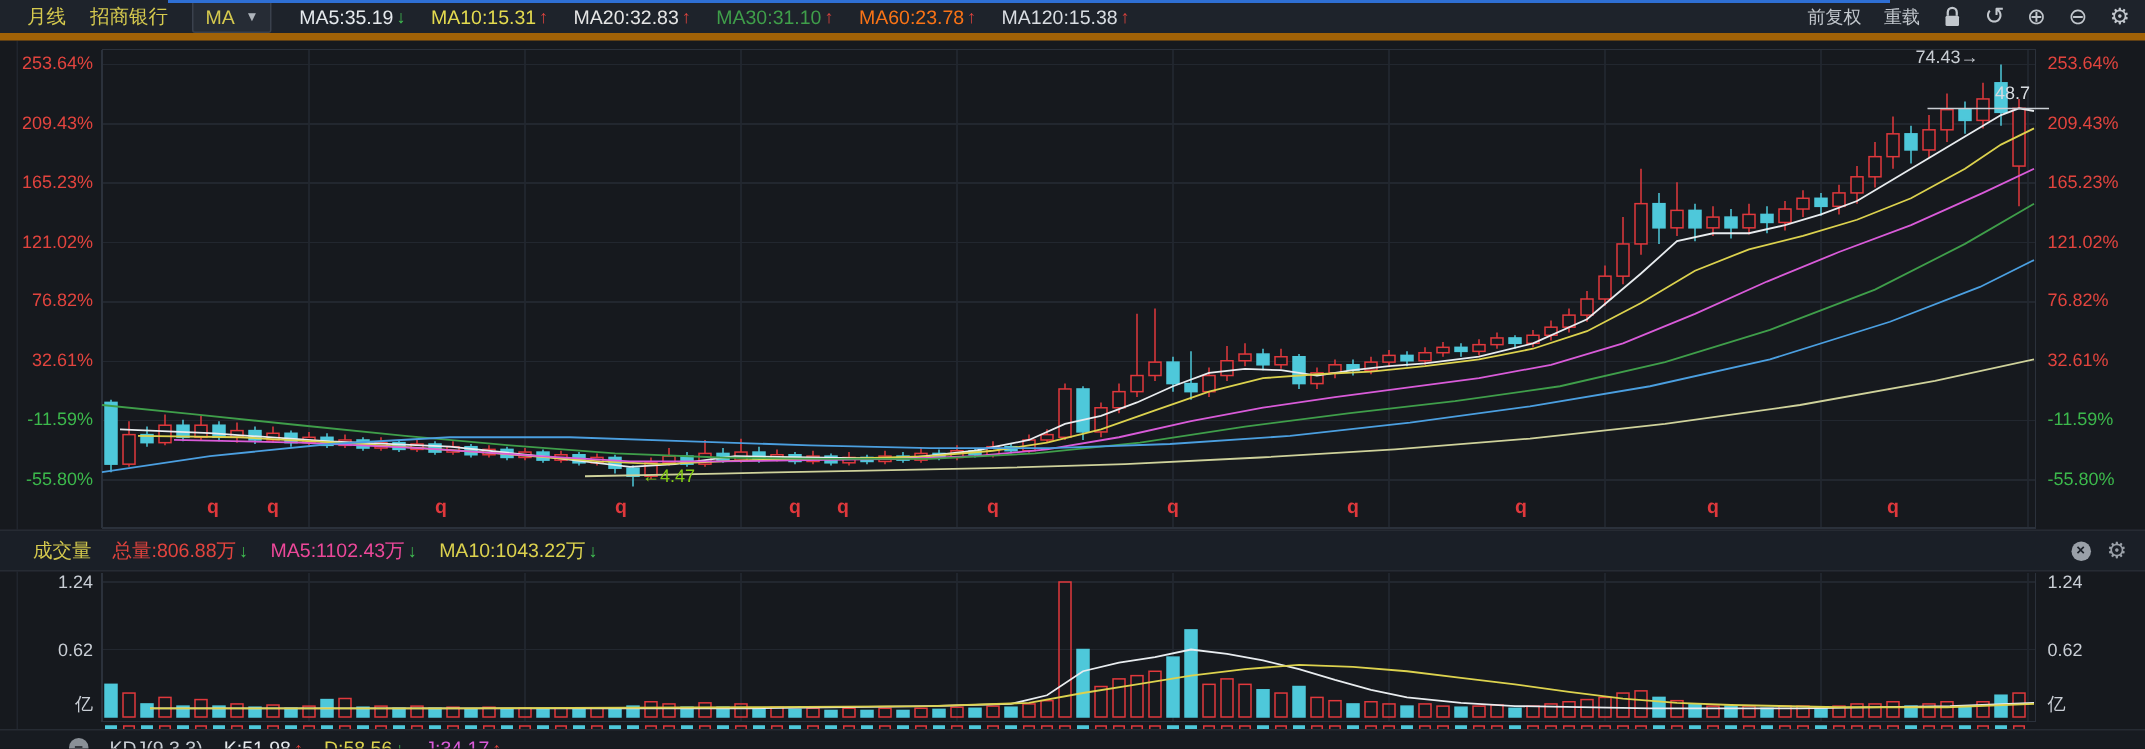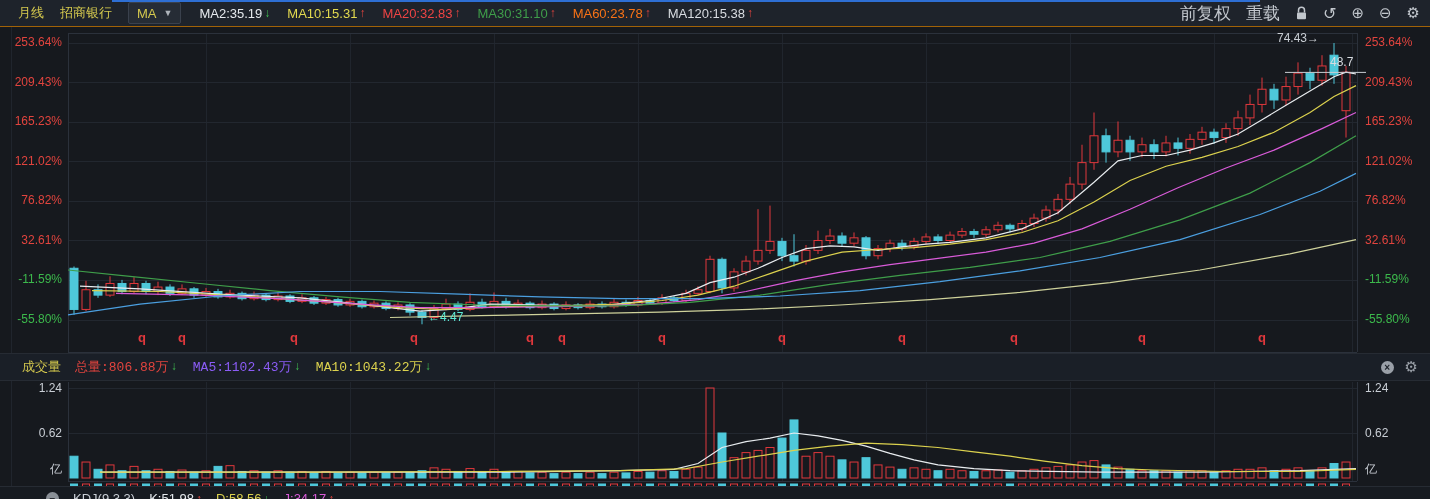--- a/index.html
+++ b/index.html
@@ -1,44 +1,44 @@
 <!DOCTYPE html>
 <html><head>
 <meta charset="utf-8">
 <style>
   html,body{margin:0;padding:0;}
   body{width:1430px;height:499px;background:#16191e;overflow:hidden;position:relative;
        font-family:"Liberation Sans","DejaVu Sans",sans-serif;-webkit-font-smoothing:antialiased;}
   .top-blue{position:absolute;left:112px;top:0;width:1148px;height:2px;background:#2e6fd4;z-index:6;}
   .hdr{position:absolute;left:0;top:0;width:1430px;height:27px;background:#1e232b;
-       border-bottom:1px solid #a16207;display:flex;align-items:center;font-size:13px;
+       border-bottom:5px solid #a16207;display:flex;align-items:center;font-size:13px;
        box-sizing:border-box;padding:0 10px 0 18px;z-index:5;}
   .hdr .gap{width:16px;}
   .hdr .sp{flex:1;}
   .ylw{color:#d5c94e;}
   .ma-box{display:flex;align-items:center;gap:7px;border:1px solid #3a414d;background:#262c35;
           height:20px;padding:0 8px;border-radius:2px;margin-left:16px;cursor:pointer;}
   .ma-box .arr{font-size:9px;color:#aeb4bb;}
   #ma-readouts{display:flex;align-items:center;margin-left:18px;gap:17px;}
   .ro{display:inline-flex;align-items:center;gap:2px;white-space:nowrap;}
   .ro .a{font-size:12px;font-weight:bold;}
   .hicons{display:flex;align-items:center;gap:15px;color:#c2c7cd;font-size:15px;}
-  .hicons .txtbtn{font-size:17px;cursor:pointer;text-align:right;}
+  .hicons .txtbtn{font-size:12px;cursor:pointer;text-align:right;}
   svg#chart-svg{position:absolute;left:0;top:0;z-index:1;}
   #axis-left,#axis-right{position:absolute;top:0;height:499px;width:62px;z-index:2;}
   #axis-left{left:0;}
   #axis-right{left:1365px;}
   .ax{position:absolute;font-size:12px;line-height:17px;white-space:nowrap;}
   #axis-left .ax{width:62px;text-align:right;}
   .qm{position:absolute;top:330px;font-size:13px;font-weight:bold;z-index:2;}
   .ann{position:absolute;font-size:12px;z-index:4;white-space:nowrap;}
   .vband{position:absolute;left:0;top:353px;width:1430px;height:28px;background:#1a1f27;
          border-top:1px solid #262b33;border-bottom:1px solid #262b33;box-sizing:border-box;
          display:flex;align-items:center;font-size:13px;padding:0 12px 0 22px;z-index:3;}
-  #vol-readouts{display:flex;align-items:flex-start;margin-left:14px;gap:15px;font-family:Liberation Mono, monospace;}
+  #vol-readouts{display:flex;align-items:flex-start;margin-left:14px;gap:15px;}
   .vicons{margin-left:auto;display:flex;align-items:center;gap:11px;}
   .circ-x{width:13px;height:13px;border-radius:50%;background:#9aa0a8;color:#1a1f27;font-size:10px;
           font-weight:bold;display:inline-flex;align-items:center;justify-content:center;cursor:pointer;}
   .gear{color:#9aa0a8;font-size:15px;cursor:pointer;}
   .kband{position:absolute;left:0;top:486px;width:1430px;height:24px;background:#171b21;
          border-top:1px solid #262b33;box-sizing:border-box;display:flex;align-items:center;
          gap:14px;padding-left:46px;font-size:13px;z-index:3;}
   .cicon{width:13px;height:13px;border-radius:50%;background:#8a9097;color:#22262c;font-size:10px;
          font-weight:bold;display:inline-flex;align-items:center;justify-content:center;cursor:pointer;}
   .vdiv{position:absolute;left:11px;top:27px;width:1px;height:472px;background:#20252d;z-index:2;}
@@ -51,29 +51,29 @@
 <div class="hdr">
   <span class="ylw">月线</span>
   <span class="gap"></span>
   <span class="ylw">招商银行</span>
   <span class="ma-box">
     <span class="ylw">MA</span>
     <span class="arr">▼</span>
   </span>
   <span id="ma-readouts">
       <span class="ro">
-        <span style="color: rgb(230, 234, 238);">MA2:35.19</span>
+        <span style="color: rgb(230, 234, 238);">MA5:35.19</span>
         <span class="a" style="color: rgb(63, 186, 80);">↓</span>
       </span>
       <span class="ro">
         <span style="color: rgb(227, 218, 79);">MA10:15.31</span>
         <span class="a" style="color: rgb(226, 68, 62);">↑</span>
       </span>
       <span class="ro">
-        <span style="color: #ef4444;">MA20:32.83</span>
+        <span style="color: #e5e5e5;">MA20:32.83</span>
         <span class="a" style="color: rgb(226, 68, 62);">↑</span>
       </span>
       <span class="ro">
         <span style="color: rgb(63, 158, 74);">MA30:31.10</span>
         <span class="a" style="color: rgb(226, 68, 62);">↑</span>
       </span>
       <span class="ro">
         <span style="color: #f97316;">MA60:23.78</span>
         <span class="a" style="color: rgb(226, 68, 62);">↑</span>
       </span>
@@ -612,31 +612,31 @@
     <div class="qm" style="left: 658px; color: rgb(224, 56, 60);">q</div>
     <div class="qm" style="left: 778px; color: rgb(224, 56, 60);">q</div>
     <div class="qm" style="left: 898px; color: rgb(224, 56, 60);">q</div>
     <div class="qm" style="left: 1010px; color: rgb(224, 56, 60);">q</div>
     <div class="qm" style="left: 1138px; color: rgb(224, 56, 60);">q</div>
     <div class="qm" style="left: 1258px; color: rgb(224, 56, 60);">q</div>
   </div>
 
 <div class="ann" id="ann-high" style="left: 1277px; top: 31px; color: rgb(201, 206, 212);">74.43→</div>
 <div class="ann" id="ann-price" style="left: 1330px; top: 55px; color: rgb(215, 219, 224);">48.7</div>
-<div class="ann" id="ann-low" style="left: 428px; top: 310px; color: #5eead4;">←4.47</div>
+<div class="ann" id="ann-low" style="left: 428px; top: 310px; color: #84cc16;">←4.47</div>
 
 <div class="vband">
   <span class="ylw">成交量</span>
   <span id="vol-readouts">
       <span class="ro">
         <span style="color: rgb(226, 68, 62);">总量:806.88万</span>
         <span class="a" style="color: rgb(63, 186, 80);">↓</span>
       </span>
       <span class="ro">
-        <span style="color: #8b5cf6;">MA5:1102.43万</span>
+        <span style="color: #ec4899;">MA5:1102.43万</span>
         <span class="a" style="color: rgb(63, 186, 80);">↓</span>
       </span>
       <span class="ro">
         <span style="color: rgb(220, 210, 78);">MA10:1043.22万</span>
         <span class="a" style="color: rgb(63, 186, 80);">↓</span>
       </span>
     </span>
   <span class="vicons">
     <span class="circ-x">×</span>
     <span class="gear">⚙</span>

